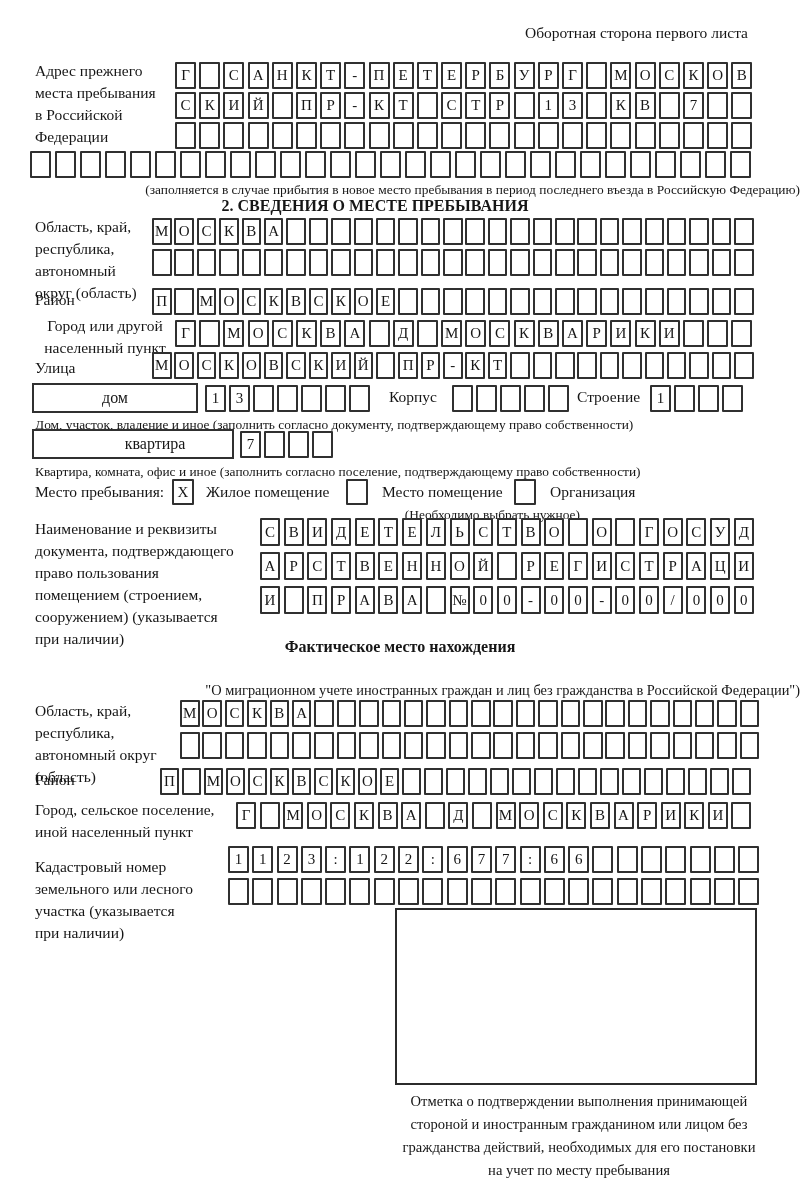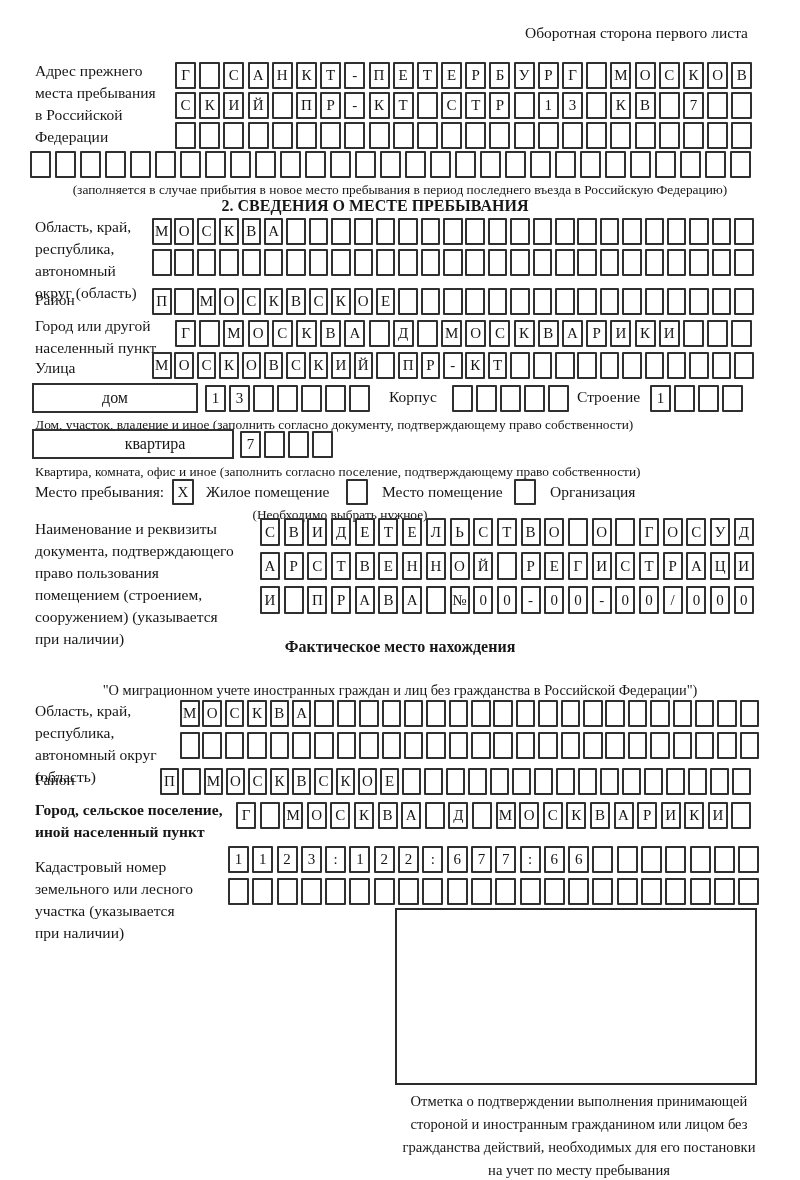--- a/index.html
+++ b/index.html
@@ -1,21 +1,21 @@
 <!DOCTYPE html>
 <html><head>
 <meta charset="utf-8">
 <style>
   html,body{margin:0;padding:0;background:#ffffff;}
   .page{position:relative;width:800px;height:1180px;background:#ffffff;overflow:hidden;
         font-family:"Liberation Serif","DejaVu Serif",serif;color:#161616;}
   .abs{position:absolute;}
   .label{font-size:15.5px;line-height:22px;white-space:pre-line;}
   .note{font-size:13.4px;line-height:17px;}
-  .center{text-align:center;}
+  .center{text-align:right;}
   .heading{font-weight:bold;font-size:16px;text-align:center;}
   .boxrow{position:absolute;display:flex;gap:var(--g);}
   .cell{flex:none;box-sizing:border-box;width:var(--cw);height:var(--ch);
         border:2px solid #303030;border-radius:1px;background:#fff;
         display:flex;align-items:center;justify-content:center;
         font-size:15px;line-height:1;}
   .ra{--cw:21px;--ch:27px;--g:3.2px;}
   .ra4{--cw:21px;--ch:27px;--g:4px;}
   .rb{--cw:19.5px;--ch:27px;--g:2.9px;}
   .rc{--cw:19px;--ch:27px;--g:3px;}
@@ -240,21 +240,21 @@
       <span class="cell"></span>
       <span class="cell"></span>
       <span class="cell"></span>
       <span class="cell"></span>
       <span class="cell"></span>
       <span class="cell"></span>
       <span class="cell"></span>
       <span class="cell"></span>
     </div>
 
-  <div class="abs label" style="left:35px;top:315px;width:140px;">Город или другой
+  <div class="abs label" style="left:35px;top:315px;width:140px;text-align:center;">Город или другой
 населенный пункт</div>
   <div class="boxrow ra" style="left:175px;top:320px;">
       <span class="cell">Г</span>
       <span class="cell"></span>
       <span class="cell">М</span>
       <span class="cell">О</span>
       <span class="cell">С</span>
       <span class="cell">К</span>
       <span class="cell">В</span>
       <span class="cell">А</span>
@@ -522,21 +522,21 @@
       <span class="cell"></span>
       <span class="cell"></span>
       <span class="cell"></span>
       <span class="cell"></span>
       <span class="cell"></span>
       <span class="cell"></span>
       <span class="cell"></span>
       <span class="cell"></span>
     </div>
 
-  <div class="abs label" style="left:35px;top:799px;width:200px;font-weight:bold;">Город, сельское поселение,
+  <div class="abs label" style="left:35px;top:799px;width:200px;">Город, сельское поселение,
 иной населенный пункт</div>
   <div class="boxrow ri" style="left:236px;top:802px;">
       <span class="cell">Г</span>
       <span class="cell"></span>
       <span class="cell">М</span>
       <span class="cell">О</span>
       <span class="cell">С</span>
       <span class="cell">К</span>
       <span class="cell">В</span>
       <span class="cell">А</span>

